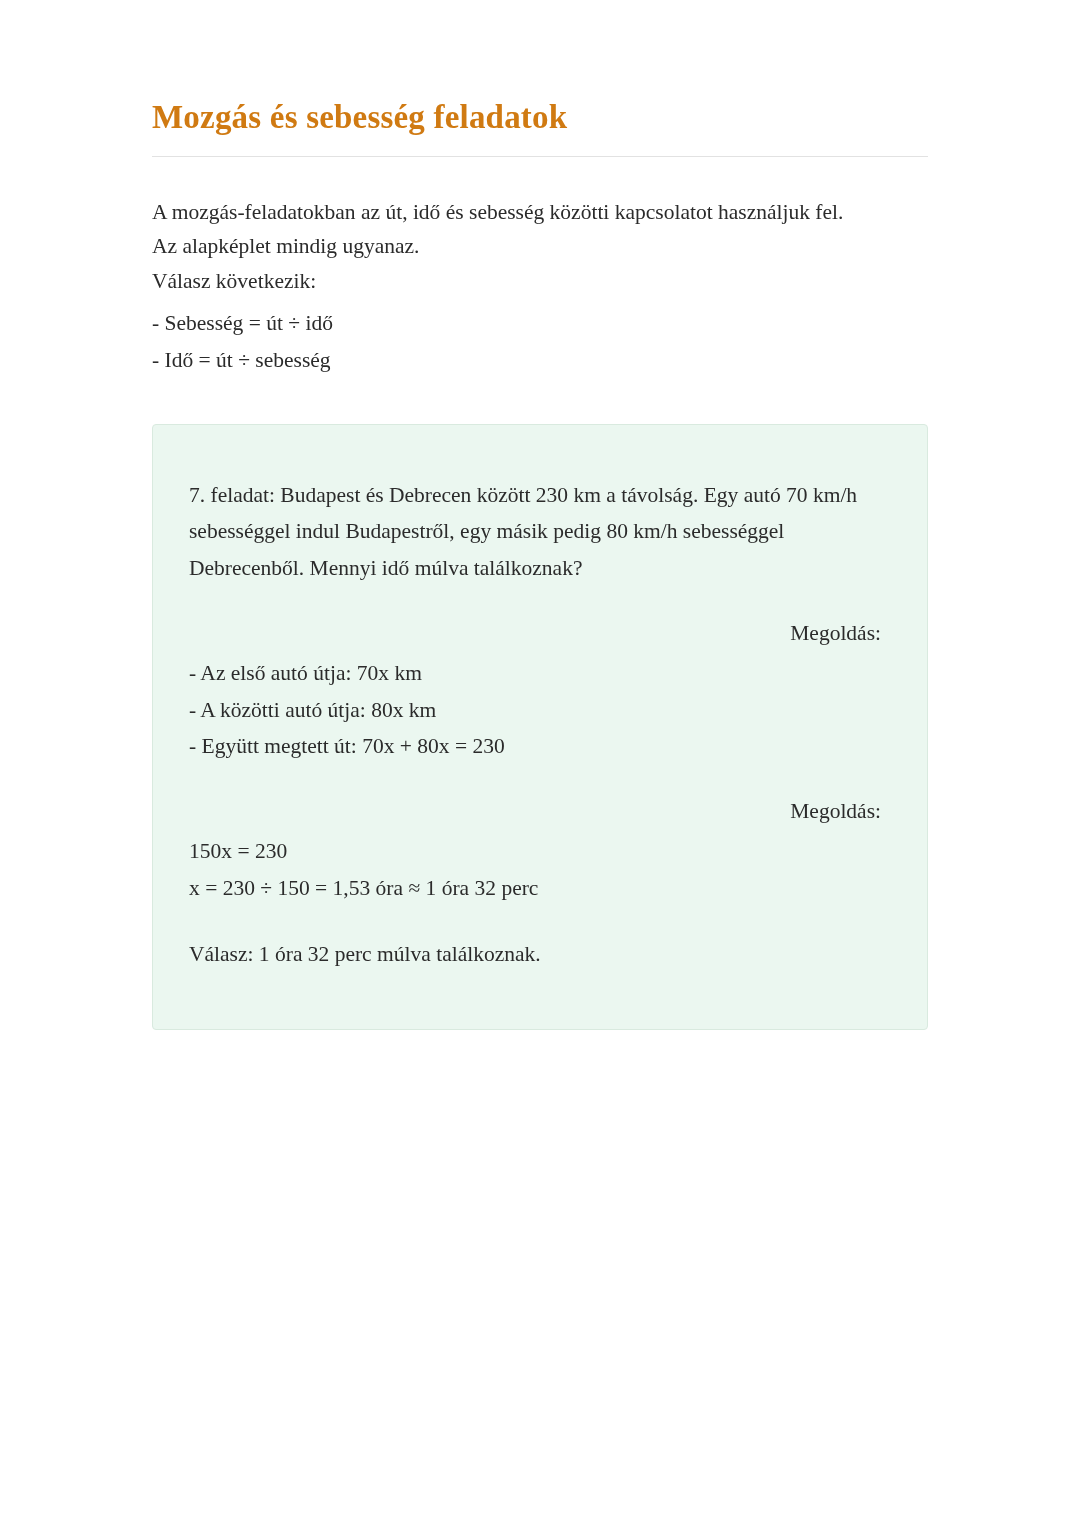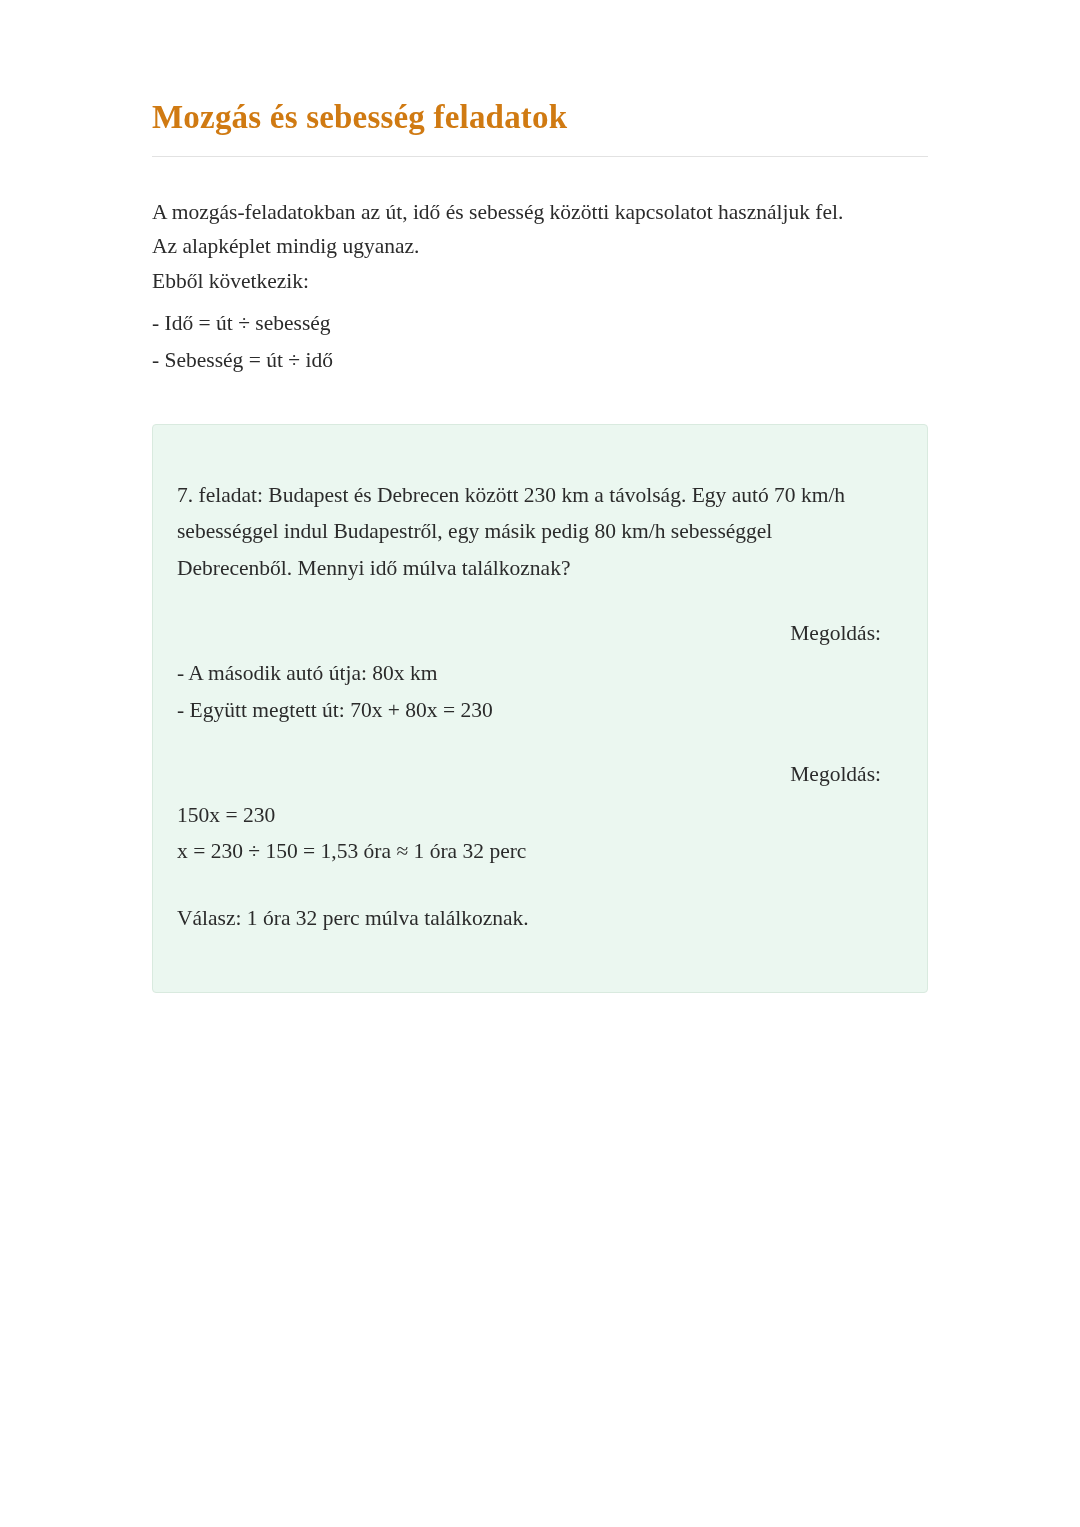--- a/index.html
+++ b/index.html
@@ -60,21 +60,21 @@
     font-size: 21.5px;
     line-height: 1.75;
   }
   .problem-box {
     box-sizing: border-box;
     margin-top: 44px;
     width: 776px;
     background: #ebf7f0;
     border: 1px solid #d9eadf;
     border-radius: 4px;
-    padding: 52px 46px 56px 24px;
+    padding: 52px 46px 56px 36px;
   }
   .problem-box p {
     margin: 0;
     font-size: 21.5px;
     line-height: 1.7;
   }
   .pb-statement { margin-bottom: 28px !important; }
   .pb-heading   { margin-bottom: 4px  !important; text-align: right; }
   .pb-step      { margin: 0 !important; }
   .pb-calcblock { margin-top: 28px !important; }
@@ -85,30 +85,31 @@
 
 <div class="page">
 
   <h1 class="title">Mozgás és sebesség feladatok</h1>
 
   <hr class="rule">
 
   <p class="intro">A mozgás-feladatokban az út, idő és sebesség közötti kapcsolatot használjuk fel. Az alapképlet mindig ugyanaz.</p>
 
 
-  <p class="consequence-heading">Ebből következik:</p>
+  <p class="consequence-heading">Válasz következik:</p>
+  <p class="consequence-item">- Sebesség = út ÷ idő</p>
   <p class="consequence-item">- Idő = út ÷ sebesség</p>
-  <p class="consequence-item">- Sebesség = út ÷ idő</p>
 
   <div class="problem-box">
 
     <p class="pb-statement">7. feladat: Budapest és Debrecen között 230 km a távolság. Egy autó 70 km/h sebességgel indul Budapestről, egy másik pedig 80 km/h sebességgel Debrecenből. Mennyi idő múlva találkoznak?</p>
 
     <p class="pb-heading">Megoldás:</p>
-    <p class="pb-step">- A második autó útja: 80x km</p>
+    <p class="pb-step">- Az első autó útja: 70x km</p>
+    <p class="pb-step">- A közötti autó útja: 80x km</p>
     <p class="pb-step">- Együtt megtett út: 70x + 80x = 230</p>
 
     <p class="pb-heading pb-calcblock">Megoldás:</p>
     <p class="pb-step">150x = 230</p>
     <p class="pb-step">x = 230 ÷ 150 = 1,53 óra ≈ 1 óra 32 perc</p>
 
     <p class="pb-answer">Válasz: 1 óra 32 perc múlva találkoznak.</p>
 
   </div>
 

